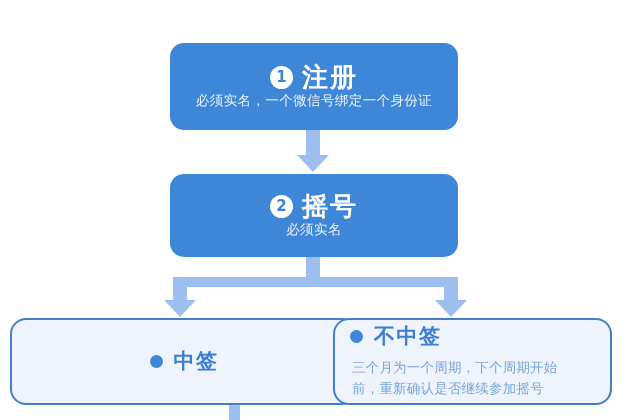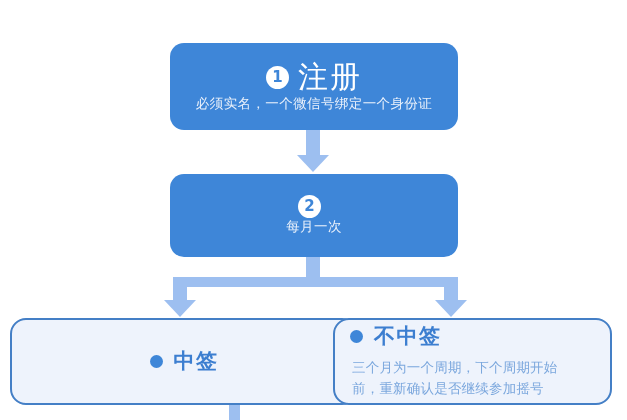--- a/index.html
+++ b/index.html
@@ -57,22 +57,22 @@
     border-radius: 50%;
     background: #ffffff;
     color: #3e86d8;
     font-size: 15px;
     font-weight: bold;
     line-height: 1;
     margin-right: 9px;
     flex: none;
   }
   .step-title {
-    font-size: 30px;
-    font-weight: normal;
+    font-size: 26px;
+    font-weight: bold;
     letter-spacing: 2px;
     line-height: 1.15;
   }
   .step-sub {
     font-size: 13.5px;
     color: #eaf1fb;
     letter-spacing: 0.4px;
     white-space: nowrap;
   }
 
@@ -157,22 +157,23 @@
     <div class="step-head">
       <span class="step-badge">1</span>
       <span class="step-title">注册</span>
     </div>
     <div class="step-sub">必须实名，一个微信号绑定一个身份证</div>
   </div>
 
   <div class="step-box" style="left:170px; top:174px; width:288px; height:83px;">
     <div class="step-head">
       <span class="step-badge">2</span>
+      <span class="step-title">摇号</span>
     </div>
-    <div class="step-sub">每月一次</div>
+    <div class="step-sub">必须实名</div>
   </div>
 
   <div class="outcome-box centered" style="left:10px; top:318px; width:348px; height:87px;">
     <div class="outcome-head">
       <span class="bullet-dot"></span>
       <span class="outcome-title">中签</span>
     </div>
   </div>
 
   <div class="outcome-box left-aligned" style="left:333px; top:318px; width:279px; height:87px;padding-left:15px;">

